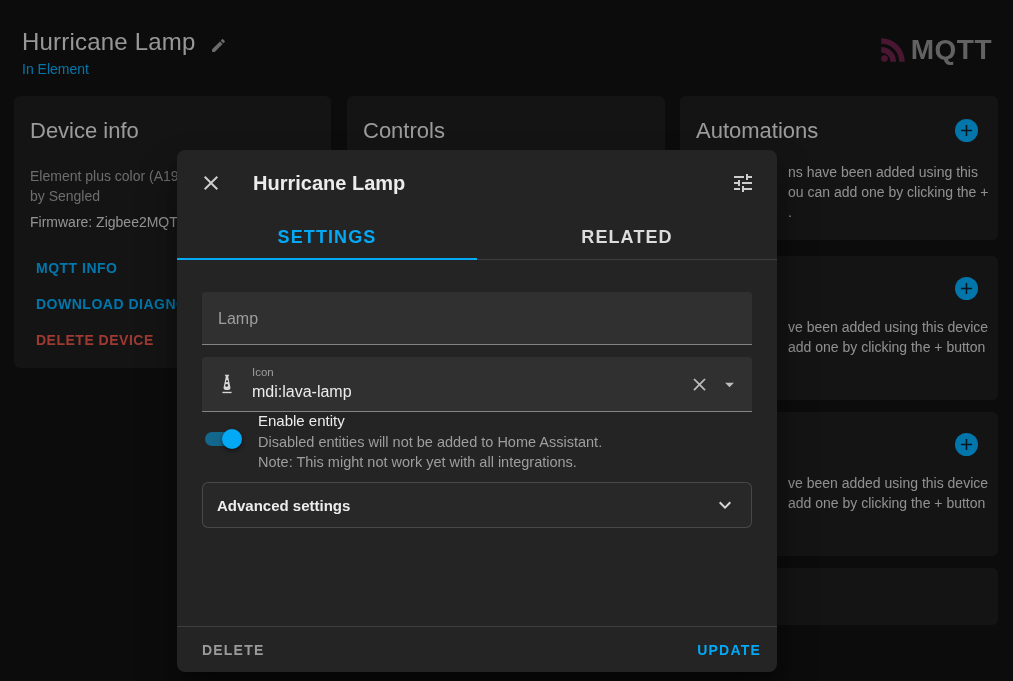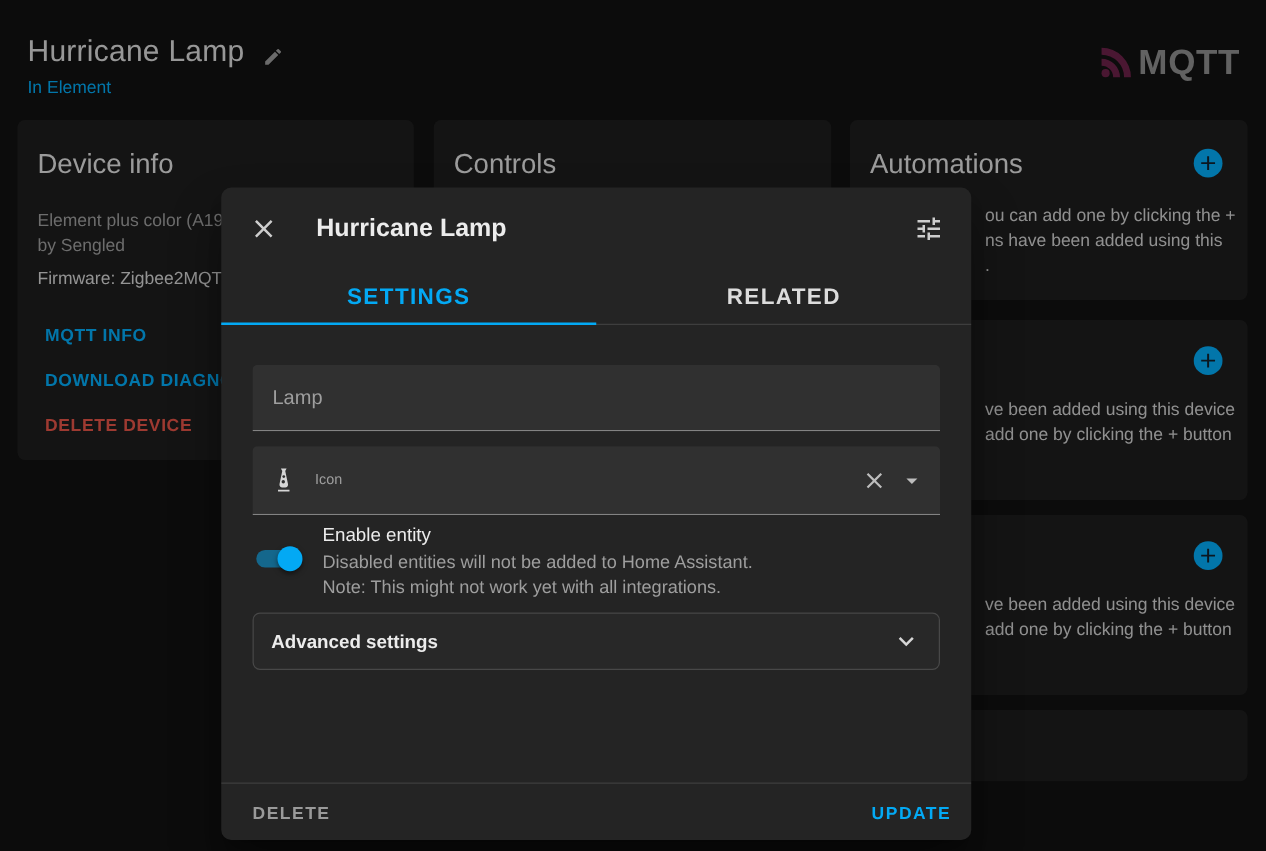--- a/index.html
+++ b/index.html
@@ -73,21 +73,21 @@
   .float-label{font-size:11.5px;color:#9e9e9e;line-height:13px;}
   .float-label.accent{color:var(--accent);}
   .field-value{font-size:16px;color:#ececec;line-height:21px;margin-top:2px;}
   .trail-icon{width:21px;height:21px;color:#bdbdbd;flex:none;cursor:pointer;}
   .trail-icon.clear{margin-right:9px;}
   .trail-icon.caret{margin-right:12px;}
   .trail-icon svg{width:100%;height:100%;display:block;fill:currentColor;}
   .entity-field{height:53px;margin-top:12px;border-bottom:2px solid var(--accent);padding:9px 16px 0;}
   .selection{background:var(--selection);color:#fff;padding:1px 2px;}
 
-  .enable-row{display:flex;margin-top:8px;}
+  .enable-row{display:flex;}
   .switch{position:relative;width:38px;height:20px;margin:17px 0 0 2px;flex:none;cursor:pointer;}
   .switch .track{position:absolute;left:1px;top:3px;width:34px;height:14px;border-radius:7px;background:rgba(3,169,244,.5);}
   .switch .thumb{position:absolute;right:0;top:0;width:20px;height:20px;border-radius:50%;
     background:var(--accent);box-shadow:0 2px 4px rgba(0,0,0,.5);}
   .enable-text{margin-left:16px;}
   .enable-title{font-size:15px;color:#ececec;line-height:18px;margin-bottom:2px;}
   .enable-desc{font-size:14.5px;color:#9e9e9e;line-height:20px;}
 
   .advanced{margin-top:10px;height:46px;display:flex;align-items:center;padding:0 14px;
     background:rgba(255,255,255,.02);border:1px solid rgba(255,255,255,.15);border-radius:6px;cursor:pointer;}
@@ -147,22 +147,22 @@
   </section>
 
   <section class="card" style="left:680px;top:96px;width:318px;height:144px;">
     <h2 class="card-title">Automations</h2>
     <button class="plus-btn" style="top:23px;">
       <svg viewBox="0 0 24 24">
           <path d="M19 13h-6v6h-2v-6H5v-2h6V5h2v6h6z"></path>
         </svg>
     </button>
     <div class="card-frag" style="top:66px;">
+      <span>ns have been added using this</span>
       <span>ou can add one by clicking the +</span>
-      <span>ns have been added using this</span>
       <span>.</span>
     </div>
   </section>
 
   <section class="card" style="left:680px;top:256px;width:318px;height:144px;">
     <button class="plus-btn" style="top:21px;">
       <svg viewBox="0 0 24 24">
           <path d="M19 13h-6v6h-2v-6H5v-2h6V5h2v6h6z"></path>
         </svg>
     </button>
@@ -221,20 +221,21 @@
       <span class="lead-icon">
         <svg viewBox="0 0 24 24" fill="currentColor">
           <path d="M9.5 2h5l-1.2 2.2 2.4 11.3c.4 1.7-.9 3-2.4 3h-2.6c-1.5 0-2.8-1.3-2.4-3L10.7 4.2 9.5 2z"></path>
           <path d="M7 20.5h10V22H7z"></path>
           <circle cx="12" cy="9" r="1.2" fill="#2f2f2f"></circle>
           <circle cx="11.6" cy="13.5" r="1.5" fill="#2f2f2f"></circle>
         </svg>
       </span>
       <span class="field-text">
         <span class="float-label">Icon</span>
+        <span class="field-value">mdi:lava-lamp</span>
       </span>
       <span class="trail-icon clear">
         <svg viewBox="0 0 24 24">
             <path d="M19 6.41 17.59 5 12 10.59 6.41 5 5 6.41 10.59 12 5 17.59 6.41 19 12 13.41 17.59 19 19 17.59 13.41 12 19 6.41z"></path>
           </svg>
       </span>
       <span class="trail-icon caret">
         <svg viewBox="0 0 24 24">
             <path d="M7,10L12,15L17,10H7Z"></path>
           </svg>

